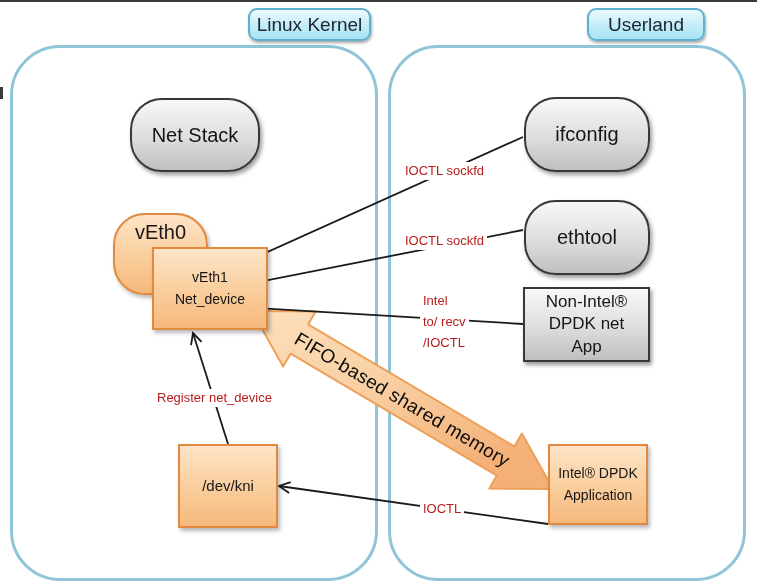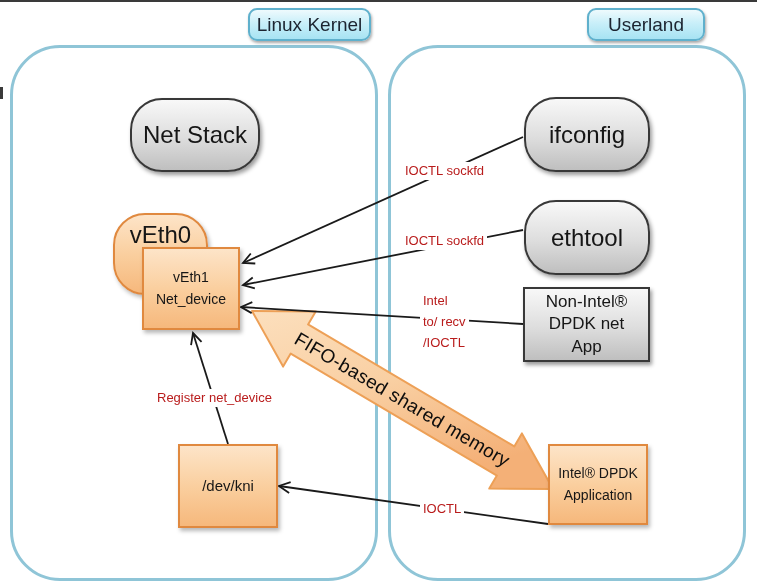--- a/index.html
+++ b/index.html
@@ -34,21 +34,21 @@
     text-align:center;
   }
   .obox{
     position:absolute;z-index:4;box-sizing:border-box;
     border:2px solid #e0893f;
     background:linear-gradient(180deg,#fde4c8 0%,#facf9f 50%,#f6b87c 100%);
     box-shadow:2px 3px 4px rgba(0,0,0,0.28);
     display:flex;flex-direction:column;align-items:center;justify-content:center;
     text-align:center;
   }
-  .fs20{font-size:24px;border-radius:32px;}
+  .fs20{font-size:20px;border-radius:32px;}
   .fs17{font-size:17px;line-height:1.3;}
   .fs15{font-size:15px;line-height:1.5;}
   .fs14{font-size:14px;line-height:1.55;}
   .veth0-label{align-self:center;margin-top:6px;}
   #box-veth0{justify-content:flex-start;}
 
   svg.arrows{position:absolute;left:0;top:0;z-index:2;}
 
   .lbl{
     position:absolute;z-index:3;background:#ffffff;
@@ -113,21 +113,21 @@
 </div>
 
 <div class="gbox fs20" style="left:130px;top:98px;width:130px;height:74px;">
   <span>Net Stack</span>
 </div>
 
 <div class="obox fs20" id="box-veth0" style="left:113px;top:213px;width:95px;height:82px;">
   <span class="veth0-label">vEth0</span>
 </div>
 
-<div class="obox fs14" style="left:142px;top:247px;width:98px;height:83px;">
+<div class="obox fs14" style="left:152px;top:247px;width:116px;height:83px;">
   <div>vEth1</div>
   <div>Net_device</div>
 </div>
 
 <div class="obox fs15" style="left:178px;top:444px;width:100px;height:84px;">
   <div>/dev/kni</div>
 </div>
 
 <div class="gbox fs20" style="left:524px;top:97px;width:126px;height:75px;">
   <span>ifconfig</span>

